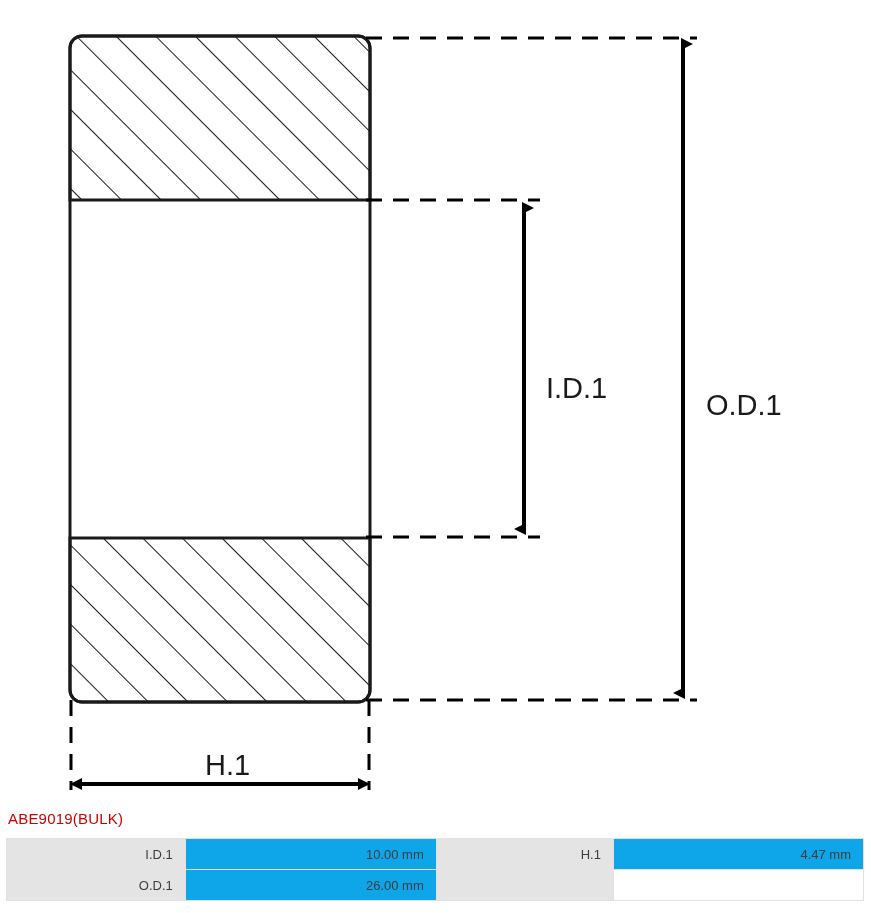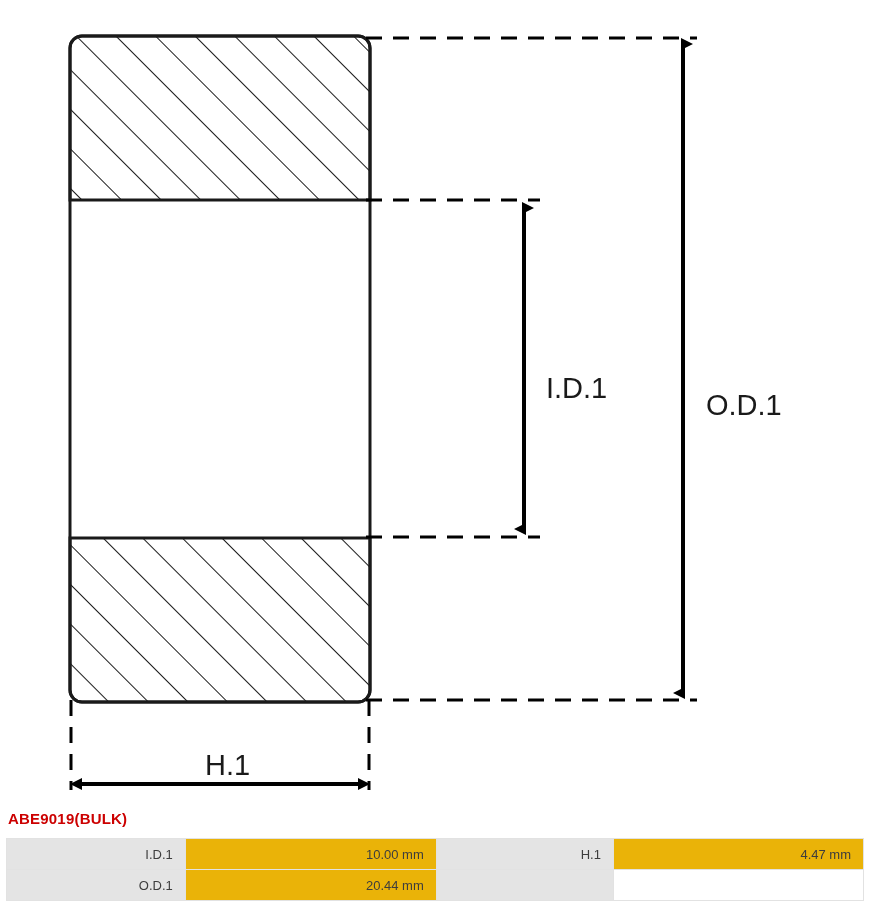--- a/index.html
+++ b/index.html
@@ -28,21 +28,21 @@
   .dim-label {
     font-family: "Liberation Sans", sans-serif;
     font-size: 29px;
     fill: #1a1a1a;
   }
   #part-number {
     position: absolute;
     left: 8px;
     top: 810px;
     font-size: 15px;
-    font-weight: bold;
+    font-weight: normal;
     color: #cc0000;
     font-family: "Liberation Sans", sans-serif;
     letter-spacing: 0.2px;
   }
   #spec-table {
     position: absolute;
     left: 6px;
     top: 838px;
     width: 858px;
     border-collapse: collapse;
@@ -55,21 +55,21 @@
     vertical-align: middle;
     color: #3d3d3d;
   }
   td.label-cell {
     background: #e4e4e4;
     text-align: right;
     width: 170px;
     color: #333;
   }
   td.value-cell {
-    background: #eab308;
+    background: #0ea5e9;
     text-align: right;
     width: 252px;
   }
   td.empty-cell {
     background: #e4e4e4;
   }
   td.empty-value-cell {
     background: #ffffff;
   }
 </style>
@@ -180,18 +180,18 @@
 <table id="spec-table">
   <tbody>
     <tr>
       <td class="label-cell">I.D.1</td>
       <td class="value-cell">10.00 mm</td>
       <td class="label-cell">H.1</td>
       <td class="value-cell">4.47 mm</td>
     </tr>
     <tr>
       <td class="label-cell">O.D.1</td>
-      <td class="value-cell">20.44 mm</td>
+      <td class="value-cell">26.00 mm</td>
       <td class="empty-cell"></td>
       <td class="empty-value-cell"></td>
     </tr>
   </tbody>
 </table>
 
 </body></html>

